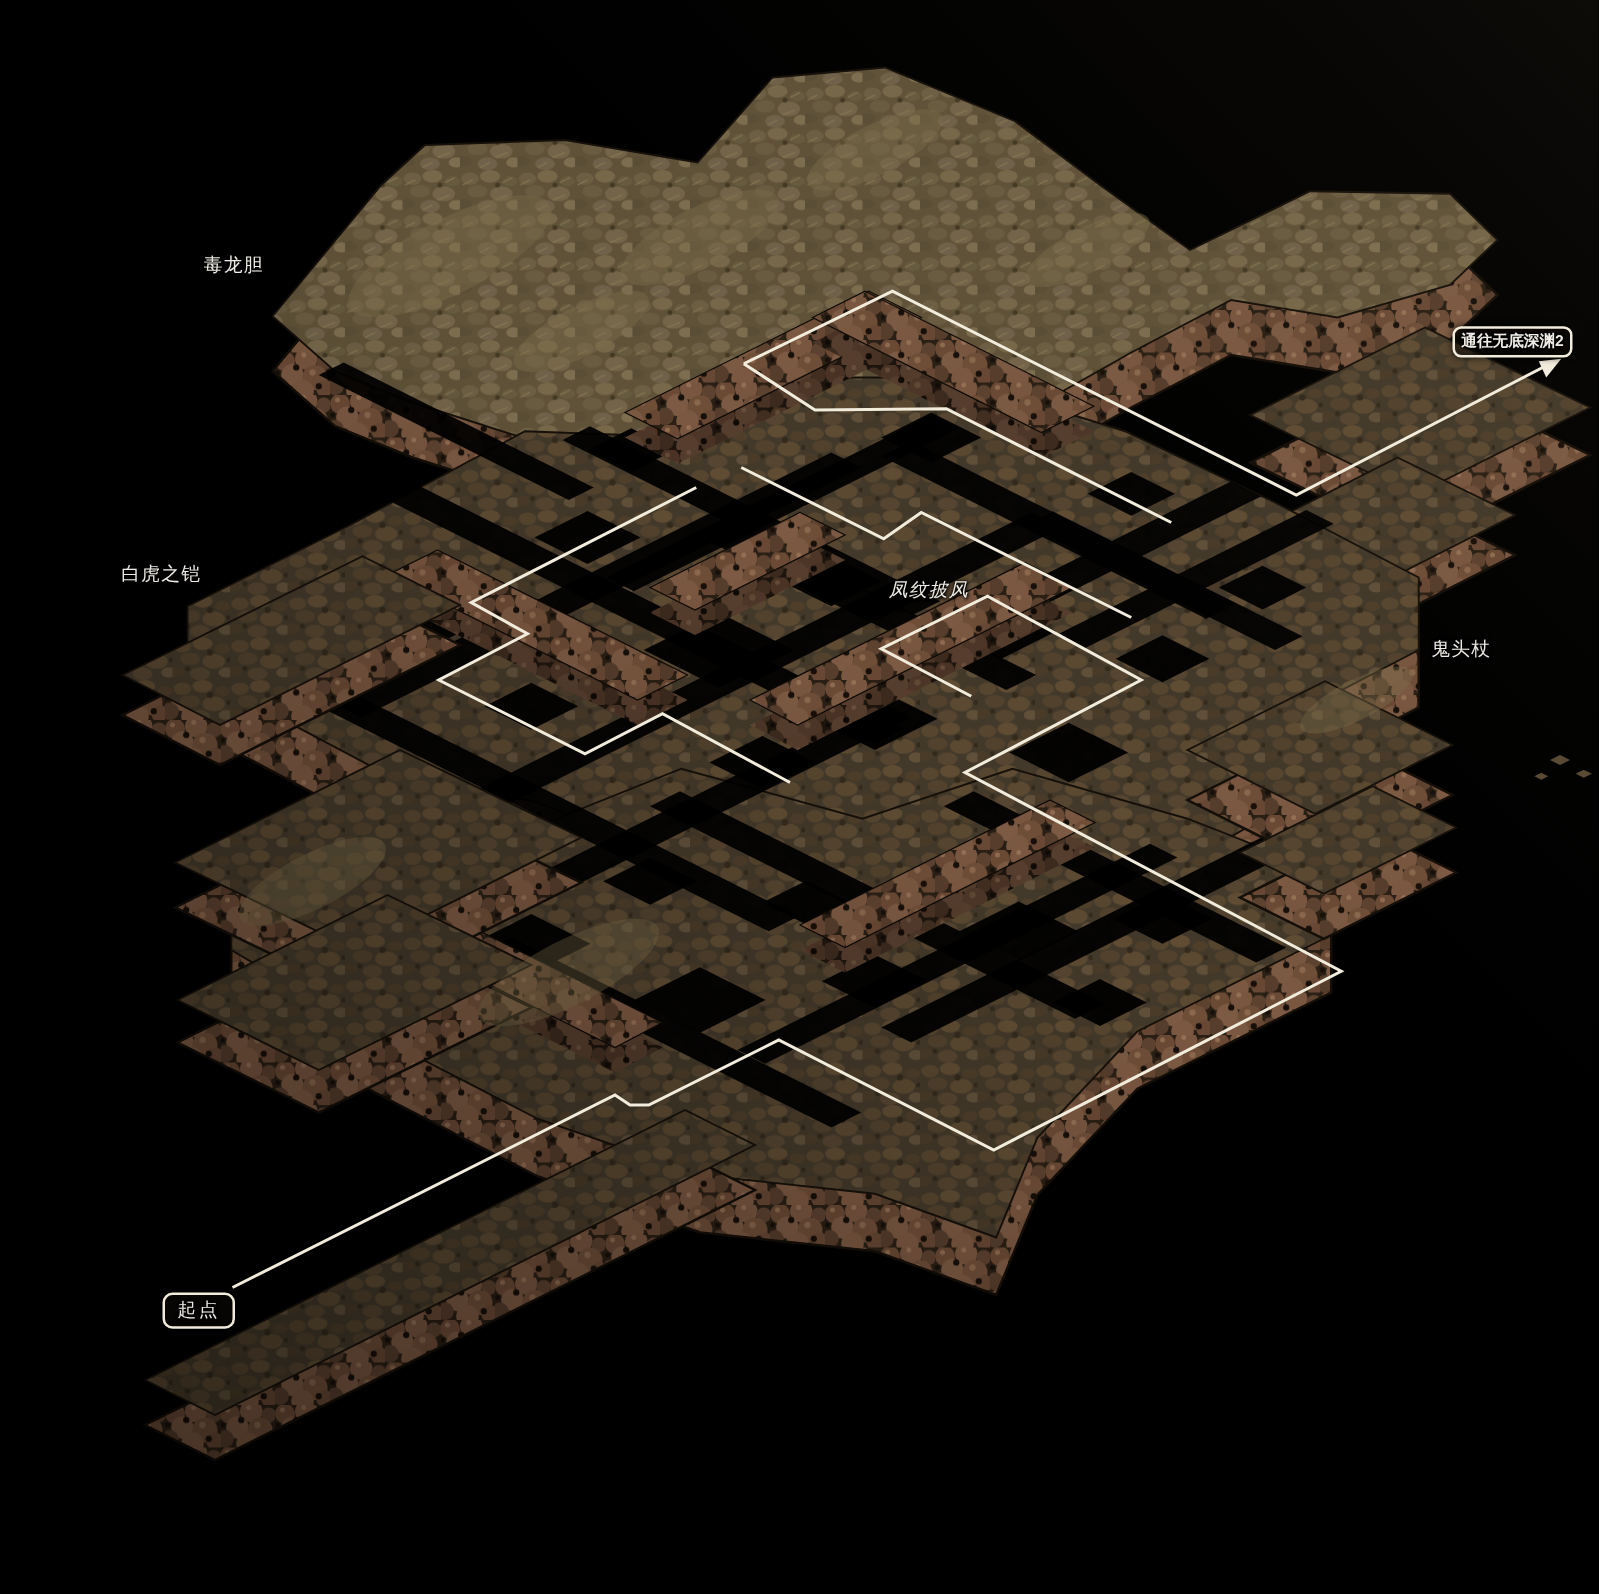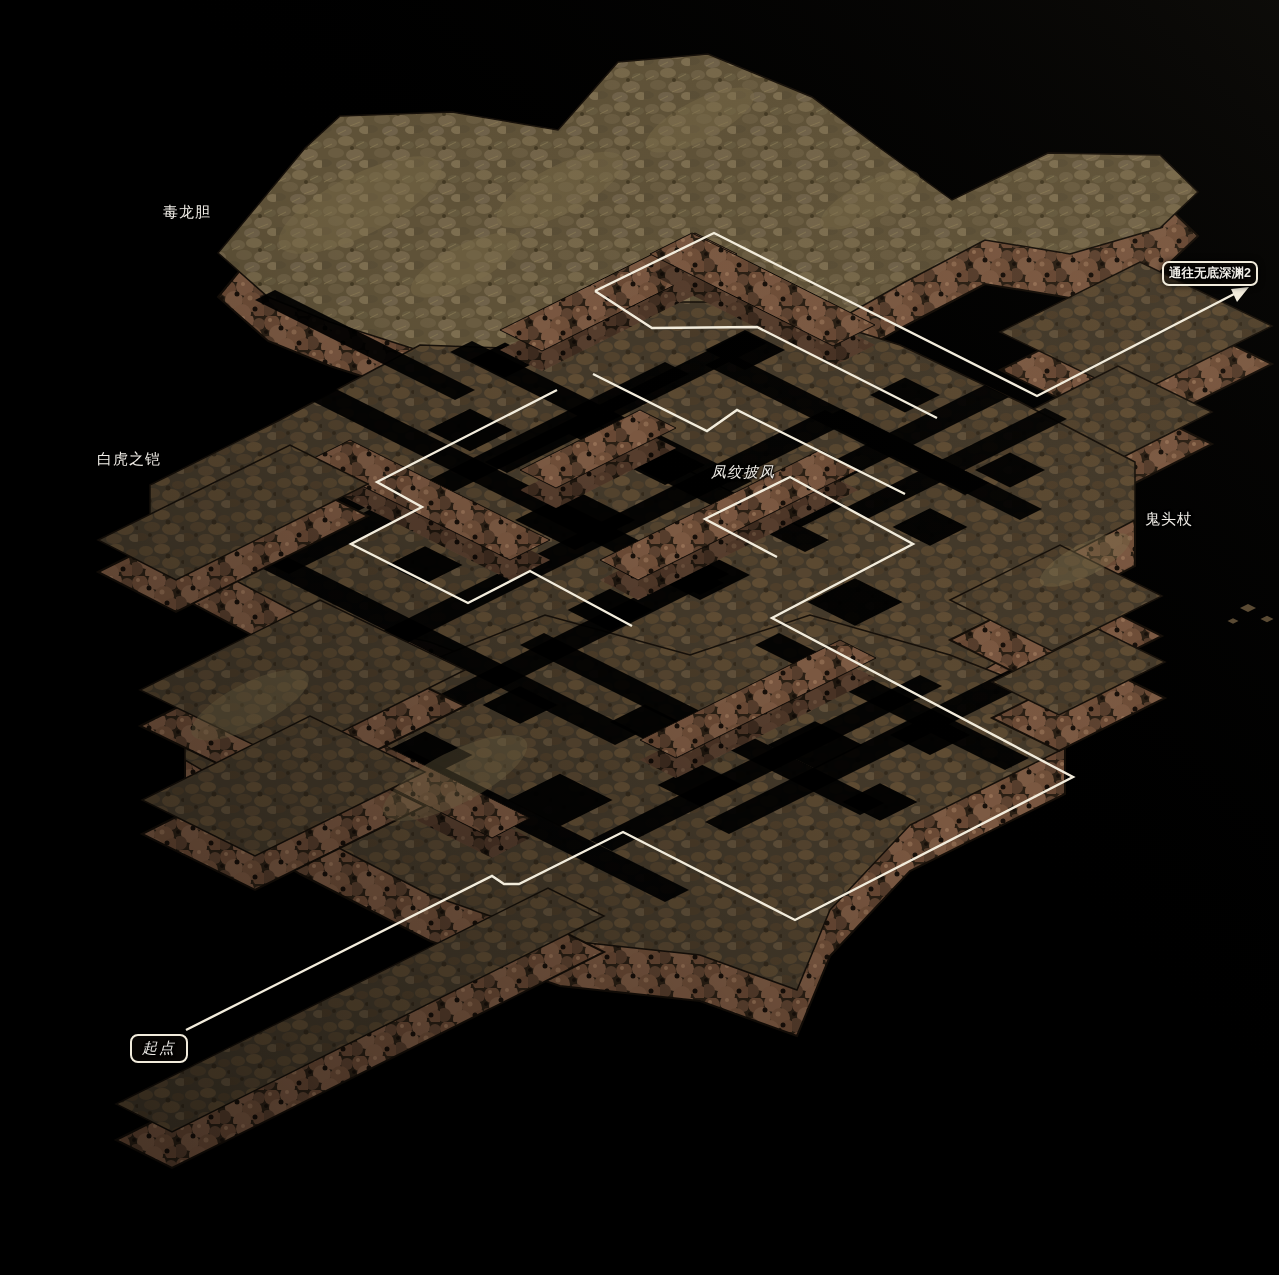--- a/index.html
+++ b/index.html
@@ -207,16 +207,16 @@
         <path d="M595,291 L652,328 L757,327 L937,418" fill="none" stroke="#f2ecdc" stroke-width="2.4" stroke-linejoin="miter"></path>
         <path d="M595,291 L714,233 L1037,396 L1238,292" fill="none" stroke="#f2ecdc" stroke-width="2.4" stroke-linejoin="miter"></path>
         <path d="M1249,287 L1237,302 L1231,289 Z" fill="#f2ecdc"></path>
       </g>
   </svg>
   <div id="labels">
       <div class="map-label" style="left: 163px; top: 203px;">毒龙胆</div>
       <div class="map-label" style="left: 61px; top: 450px; margin-left: 36px;">白虎之铠</div>
       <div class="map-label" style="left: 711px; top: 463px; font-style: italic;">凤纹披风</div>
       <div class="map-label" style="left: 1145px; top: 510px;">鬼头杖</div>
-      <div class="map-label boxed" style="left: 130px; top: 1034px; font-style: italic;">起点</div>
+      <div class="map-label boxed" style="left: 130px; top: 1034px;">起点</div>
       <div class="map-label boxed small" style="left: 1162px; top: 261px;">通往无底深渊2</div>
     </div>
 </div>
 
 </body></html>

